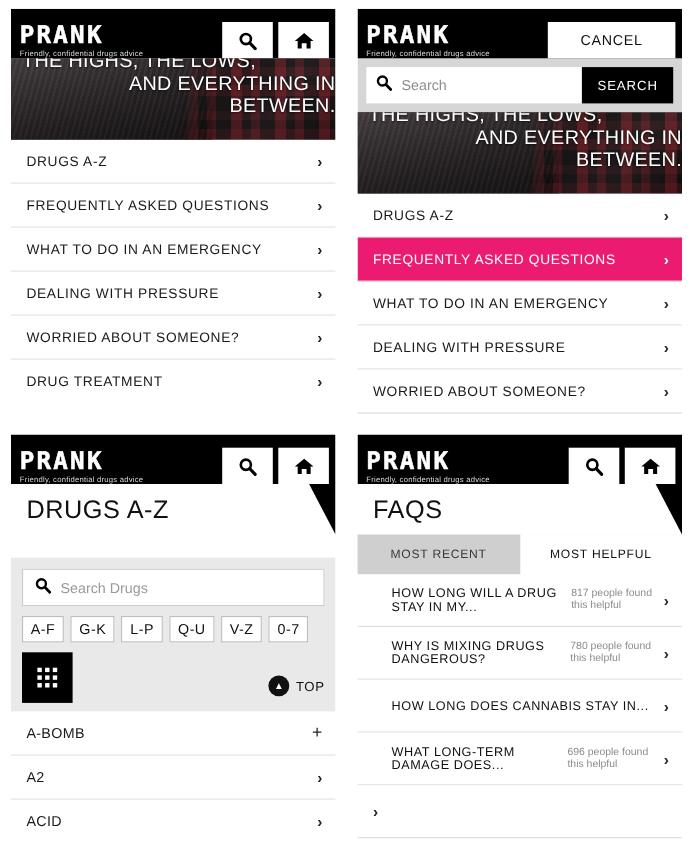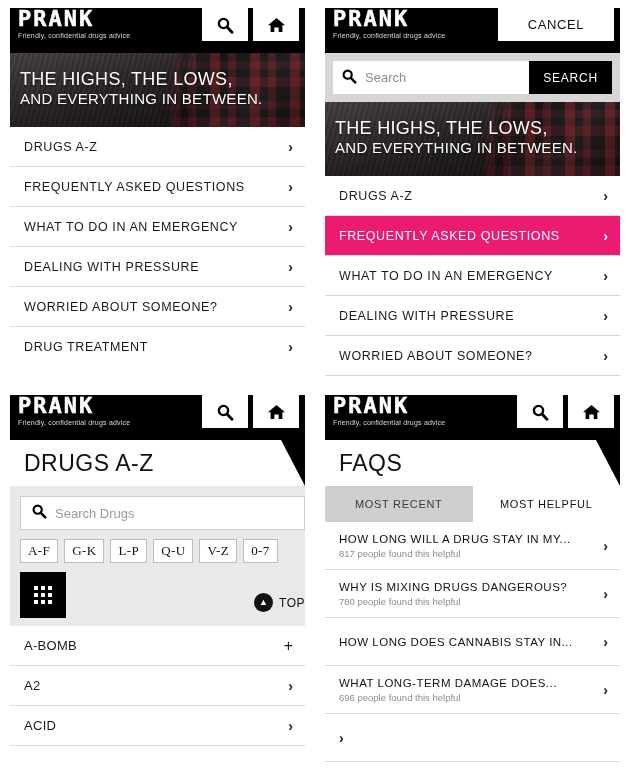--- a/index.html
+++ b/index.html
@@ -28,21 +28,21 @@
     background: #ffffff;
     overflow: hidden;
     border: 0;
   }
 
   
   .topbar {
     height: 45px;
     background: #000000;
     display: flex;
-    align-items: flex-start;
+    align-items: flex-end;
     justify-content: space-between;
     padding: 0 6px 0 8px;
     position: relative;
   }
   .logo-wrap { display: flex; flex-direction: column; justify-content: center; }
   .logo {
     font-family: "DejaVu Sans Mono", monospace;
     font-weight: bold;
     font-size: 22px;
     letter-spacing: 2px;
@@ -106,24 +106,25 @@
     text-shadow: 0 1px 2px rgba(0,0,0,0.65);
     z-index: 3;
   }
   .hero-l1 {
     font-size: 18px;
     letter-spacing: 0.3px;
     line-height: 1.05;
     font-weight: normal;
   }
   .hero-l2 {
-    font-size: 15px;
+    font-size: 18px;
     letter-spacing: 0.3px;
     line-height: 1.15;
     margin-top: 1px;
+    text-align: right;
   }
 
   
   .navlist { background: #ffffff; }
   .navrow {
     height: 40px;
     border-bottom: 1px solid #d9d9d9;
     display: flex; align-items: center;
     justify-content: space-between;
     padding: 0 12px 0 14px;
@@ -203,42 +204,41 @@
   }
   .hdr-cut {
     position: absolute;
     right: 0; top: 0;
     width: 0; height: 0;
     border-left: 24px solid transparent;
     border-top: 46px solid #000000;
   }
 
   
-  .azbody { background: #e9e9e9; padding: 10px 0 8px 10px; }
+  .azbody { background: #e9e9e9; padding: 10px 10px 8px 10px; margin-top: 21px; }
   .drugsearch {
     height: 34px;
     background: #ffffff;
     border: 1px solid #cccccc;
     display: flex; align-items: center;
     gap: 8px;
     padding: 0 10px;
   }
   .drugsearch .ph { color: #9a9a9a; font-size: 13px; }
   .azrow {
     display: flex; gap: 6px; margin-top: 9px;
   }
   .azchip {
     background: #ffffff;
     border: 1px solid #bdbdbd;
     font-size: 13px;
     color: #111;
     padding: 4px 7px;
     letter-spacing: 0.4px;
     line-height: 1.1;
-    font-family: Liberation Serif, serif;
   }
   .azfoot {
     display: flex; align-items: flex-end; justify-content: space-between;
     margin-top: 9px;
   }
   .kbd {
     width: 46px; height: 46px;
     background: #000000;
     display: flex; align-items: center; justify-content: center;
   }
@@ -284,21 +284,21 @@
   }
   .faqrow {
     border-bottom: 1px solid #dcdcdc;
     padding: 8px 12px 7px 14px;
     display: flex;
     align-items: center;
     justify-content: space-between;
     background: #ffffff;
     height: 48px;
   }
-  .faqrow .txt { display: flex; flex-direction: column; gap: 3px; }
+  .faqrow .txt { display: flex; gap: 3px; margin-left: 17px; }
   .faqrow .q {
     font-size: 11.5px;
     letter-spacing: 0.5px;
     color: #111;
     text-transform: uppercase;
   }
   .faqrow .meta {
     font-size: 9.5px;
     color: #8c8c8c;
   }

